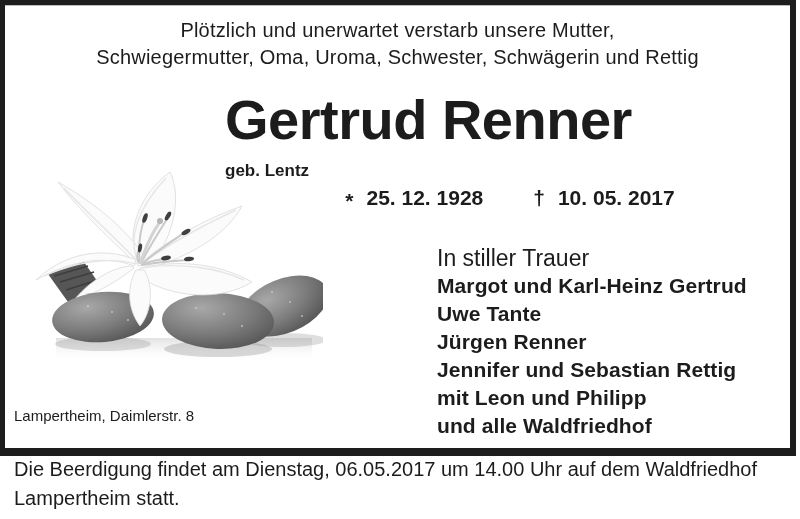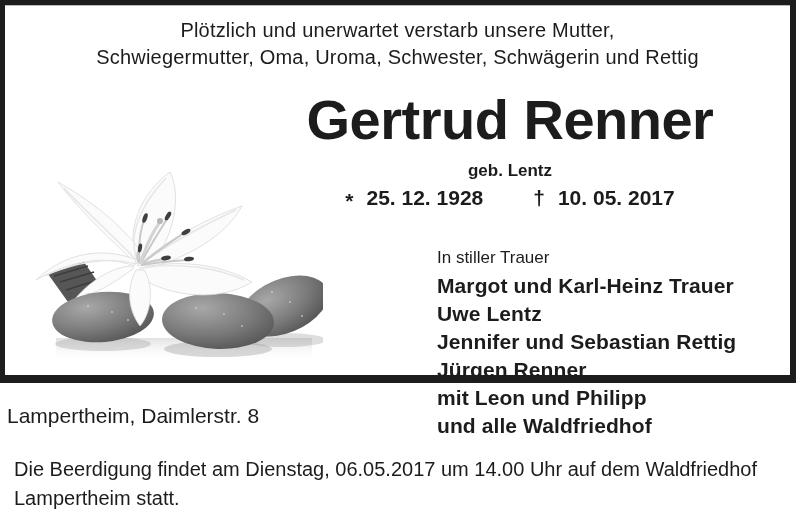--- a/index.html
+++ b/index.html
@@ -6,46 +6,46 @@
   html,body { width:800px; height:519px; }
   body {
     background:#ffffff;
     font-family:"Liberation Sans","DejaVu Sans",sans-serif;
     color:#1c1c1c;
     position:relative;
     overflow:hidden;
   }
   .ad {
     position:absolute; left:0; top:0;
-    width:796px; height:383px;
+    width:796px; height:456px;
     background:#ffffff;
     border-style:solid;
     border-color:#1d1d1d;
     border-width:5px 6px 8px 5px; 
   }
   .topline { position:absolute; left:0; top:0; width:100%; height:1px; background:#bdbabd; }
   .intro {
     position:absolute; top:12px; left:0; width:100%;
     text-align:center; font-size:20px; line-height:27px; letter-spacing:0.2px;
   }
-  .name-block { position:absolute; left:220px; top:86px; width:570px; text-align:center; }
+  .name-block { position:absolute; left:220px; top:86px; width:570px; text-align:left; }
   .name { font-size:56px; line-height:57px; font-weight:bold; letter-spacing:-0.5px; }
   .maiden { font-size:17px; font-weight:bold; margin-top:13px; line-height:20px; }
   .dates {
     margin-top:5px; font-size:21px; font-weight:bold; line-height:24px;
     display:flex; justify-content:center; gap:50px;
   }
   .date-item { display:inline-flex; gap:13px; }
   .sym-born { display:inline-block; transform:translateY(3px); }
   .photo { position:absolute; left:23px; top:165px; width:295px; height:195px; }
   .photo svg { display:block; width:100%; height:100%; }
   .mourners { position:absolute; left:432px; top:239px; }
-  .m-intro { font-size:17px; line-height:28px; }
+  .m-intro { font-size:23px; line-height:28px; }
   .m-name  { font-size:21px; font-weight:bold; line-height:28px; letter-spacing:0.1px; }
-  .address { position:absolute; left:2px; top:399px; font-size:21px; line-height:24px; }
+  .address { position:absolute; left:9px; top:399px; font-size:15px; line-height:24px; }
   .funeral { position:absolute; left:9px; top:450px; width:778px; font-size:20px; line-height:29px; }
 </style>
 </head>
 <body>
 
 <div class="ad">
   <div class="topline"></div>
 
   <div class="intro">
     <div>Plötzlich und unerwartet verstarb unsere Mutter,</div>
@@ -140,24 +140,24 @@
         <ellipse cx="158" cy="62" rx="5" ry="2.2" transform="rotate(-30 158 62)"></ellipse>
         <ellipse cx="112" cy="78" rx="4.5" ry="2" transform="rotate(-80 112 78)"></ellipse>
         <ellipse cx="138" cy="88" rx="5" ry="2.2" transform="rotate(-10 138 88)"></ellipse>
         <ellipse cx="161" cy="89" rx="5" ry="2.2" transform="rotate(-5 161 89)"></ellipse>
       </g>
     </svg>
   </div>
 
   <div class="mourners">
     <div class="m-intro">In stiller Trauer</div>
-    <div class="m-name">Margot und Karl-Heinz Trauer</div>
-    <div class="m-name">Uwe Lentz</div>
+    <div class="m-name">Margot und Karl-Heinz Gertrud</div>
+    <div class="m-name">Uwe Tante</div>
+    <div class="m-name">Jürgen Renner</div>
     <div class="m-name">Jennifer und Sebastian Rettig</div>
-    <div class="m-name">Jürgen Renner</div>
     <div class="m-name">mit Leon und Philipp</div>
     <div class="m-name">und alle Waldfriedhof</div>
   </div>
 
   <div class="address">Lampertheim, Daimlerstr. 8</div>
 
   <div class="funeral">
     <div>Die Beerdigung findet am Dienstag, 06.05.2017 um 14.00 Uhr auf dem Waldfriedhof</div>
     <div>Lampertheim statt.</div>
   </div>

